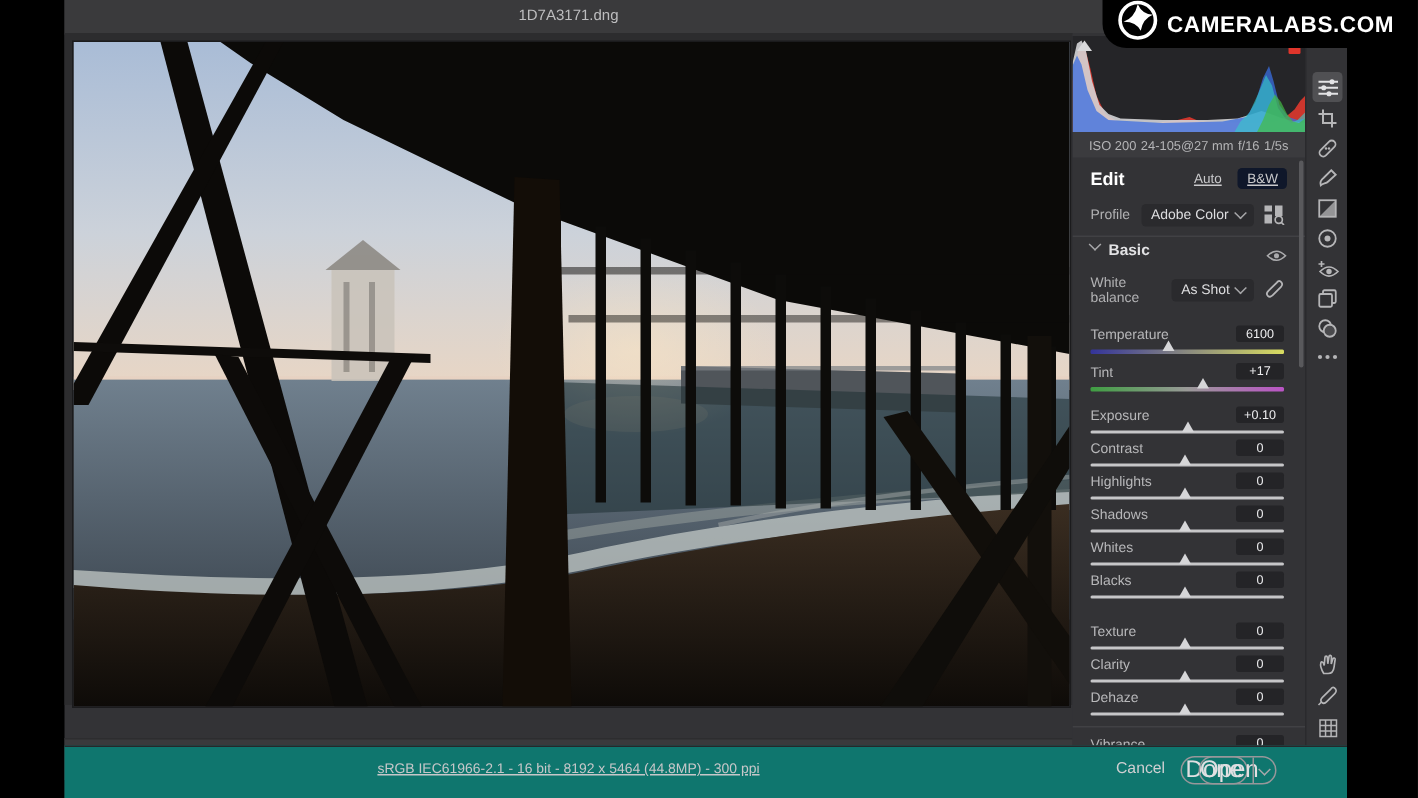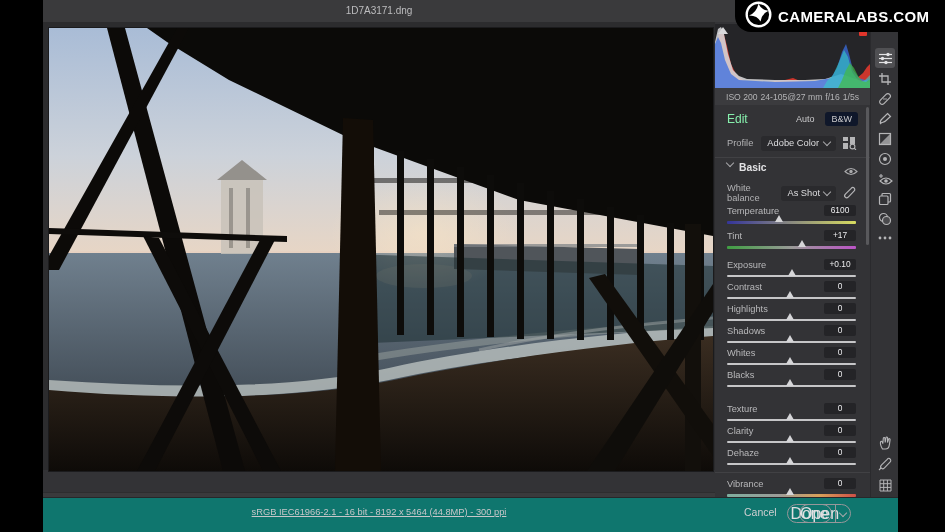--- a/index.html
+++ b/index.html
@@ -34,35 +34,35 @@
   
   .panel{position:absolute;left:672px;top:22px;width:155px;height:475px;background:#333336;overflow:hidden;}
   .hist{margin:2px 0 0 0;width:155px;height:64px;position:relative;background:#252528;}
   .hist svg{display:block;width:155px;height:64px;}
   .clip-l{position:absolute;left:3px;top:3px;width:0;height:0;border-left:5px solid transparent;border-right:5px solid transparent;border-bottom:7px solid #d9d9db;}
   .clip-r{position:absolute;right:3px;top:4px;width:8px;height:8px;background:#e0352b;border-radius:1px;}
   .exif{width:155px;height:17px;background:#3b3b3e;display:flex;align-items:center;justify-content:space-between;
     padding:0 11px;box-sizing:border-box;font-size:8.6px;color:#b4b4b6;}
 
   .edit-head{margin:5px 12px 0 12px;height:18px;display:flex;align-items:center;}
-  .edit-title{font-size:12px;font-weight:normal;color:#86efac;flex:1;}
-  .pillbtn{font-size:9px;color:#c9c9cb;padding:2px 6px;border-radius:3px;}
+  .edit-title{font-size:12px;font-weight:bold;color:#ffffff;flex:1;}
+  .pillbtn{font-size:9px;color:#c9c9cb;padding:2px 6px;border-radius:3px;text-decoration:underline;}
   .pillbtn.bw{background:#0f172a;margin-left:5px;}
 
   .profile-row{margin:7px 12px 0 12px;height:16px;display:flex;align-items:center;}
   .rowlabel{font-size:9.3px;color:#b2b2b4;}
   .dropdown{height:15px;background:#2a2a2d;border-radius:3px;display:flex;align-items:center;
     padding:0 6px;box-sizing:border-box;color:#dedee0;font-size:9.3px;justify-content:space-between;}
   .dd-profile{width:84px;margin-left:8px;}
   .dd-wb{width:66px;margin-left:8px;}
   .hdivider{border-top:1px solid #414144;margin:6px 0 0 0;height:0;}
 
   .section-head{margin:0 12px;height:20px;display:flex;align-items:flex-start;gap:6px;padding-top:4px;}
   .section-title{font-size:10.3px;font-weight:bold;color:#e2e2e4;flex:1;}
-  .wb-row{margin:3px 12px 4px 12px;height:16px;display:flex;align-items:center;}
+  .wb-row{margin:3px 12px 16px 12px;height:16px;display:flex;align-items:center;}
   .tool-mini{width:16px;height:14px;margin-left:6px;flex:none;}
 
   .srow{margin:4px 14px 0 12px;height:14px;position:relative;}
   .srow .sline{display:flex;align-items:center;justify-content:space-between;height:11px;}
   .slabel{font-size:9.3px;color:#b8b8ba;}
   .sval{min-width:26px;height:11px;line-height:11px;background:#242427;border-radius:2px;
     font-size:8.4px;color:#ececee;text-align:center;padding:0 3px;}
   .strack{position:relative;height:2px;background:#c6c6c8;margin-top:5px;border-radius:1px;}
   .strack.grad3{height:3px;}
   .t-temp{background:linear-gradient(90deg,#34349a,#8a8a80 50%,#d8dc60);}

